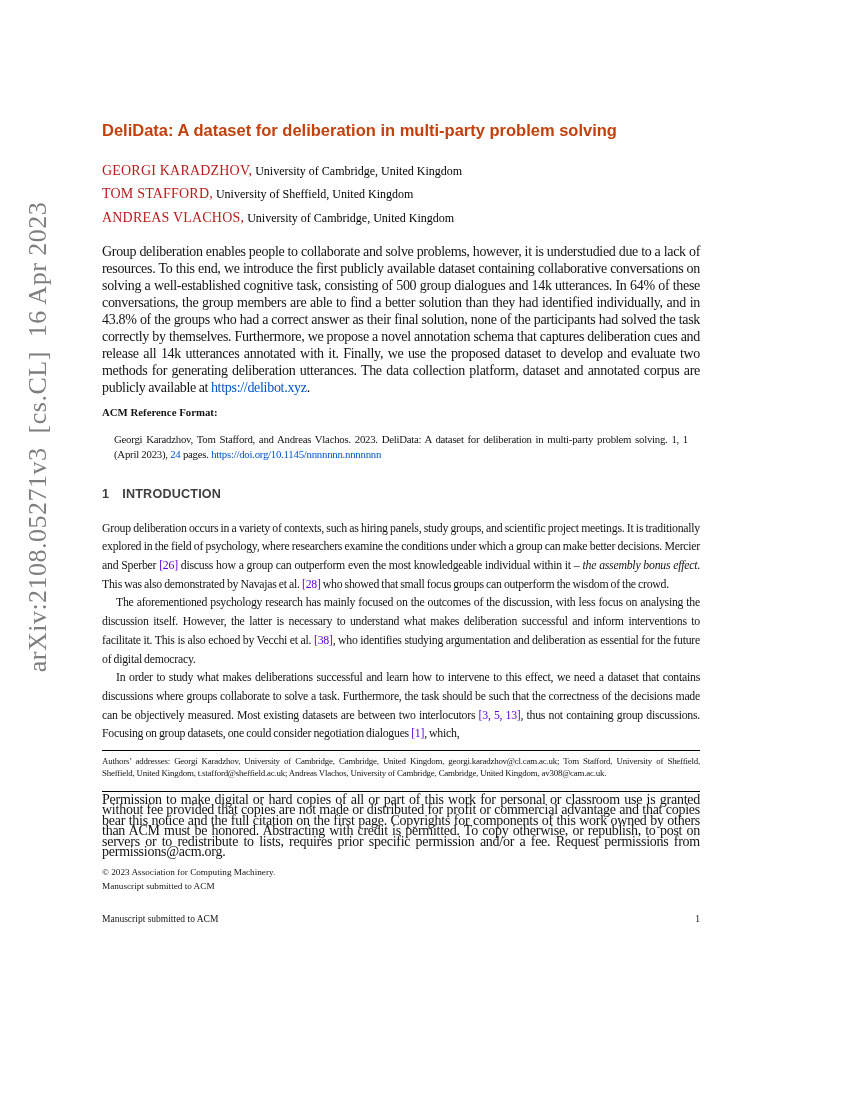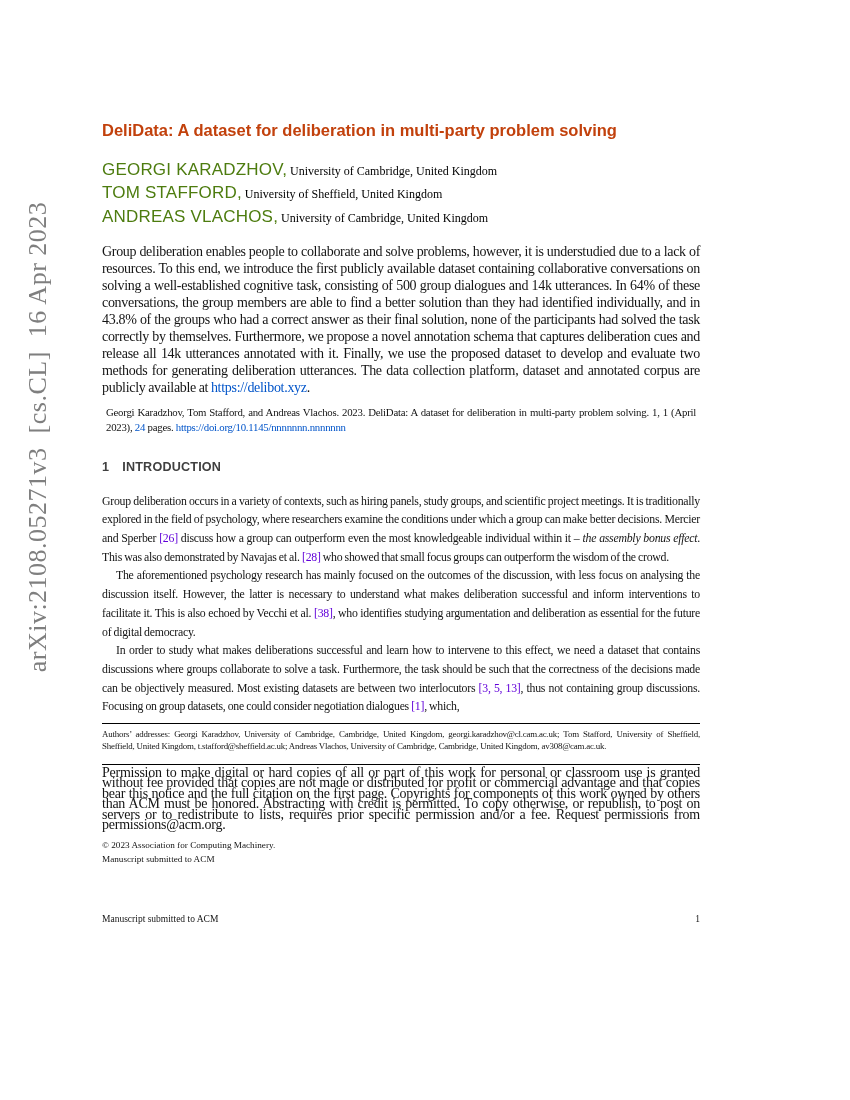--- a/index.html
+++ b/index.html
@@ -34,22 +34,22 @@
     margin: 120px 0 0 0;
     font-family: "Liberation Sans", sans-serif;
     font-weight: 700;
     font-size: 16.5px; line-height: 20px;
     color: #c2410c;
   }
 
   .authors { margin-top: 19px; }
   .author-line { line-height: 22.4px; white-space: nowrap; }
   .author-name {
-    font-family: Liberation Sans, sans-serif;
-    font-size: 17px; letter-spacing: 0.2px; color: #4d7c0f;
+    font-family: Liberation Serif, serif;
+    font-size: 14px; letter-spacing: 0.2px; color: #b91c1c;
   }
   .author-affiliation { font-size: 12px; color: #000; }
 
   .abstract {
     margin: 14px 0 0 0;
     font-size: 14px; line-height: 17px;
     letter-spacing: -0.3px; word-spacing: -0.5px;
     text-align: justify;
   }
 
@@ -58,21 +58,21 @@
     font-size: 10.8px; line-height: 15px;
     letter-spacing: -0.2px;
     font-weight: 700;
     text-align: justify;
   }
 
   .keywords { margin: 10px 0 0 0; font-size: 10.8px; line-height: 15px; letter-spacing: -0.2px; }
 
   .acmref { margin-top: 9px; }
   .acmref-heading { margin: 0; font-size: 10.8px; line-height: 15px; font-weight: 700; }
-  .acmref-text { margin: 4px; font-size: 10.8px; line-height: 15.2px; letter-spacing: -0.25px; text-align: justify; }
+  .acmref-text { margin: 12px; font-size: 10.8px; line-height: 15.2px; letter-spacing: -0.25px; text-align: justify; }
 
   .section-heading {
     margin: 23px 0 17px 0;
     font-family: "Liberation Sans", sans-serif;
     font-size: 12.6px; line-height: 16px;
     font-weight: 700; color: #404040; letter-spacing: 0.2px;
   }
   .section-number { margin-right: 13px; }
 
   .body-par {
@@ -132,20 +132,21 @@
       <div class="author-line">
         <span class="author-name">ANDREAS VLACHOS,</span><span class="author-affiliation"> University of Cambridge, United Kingdom</span>
       </div>
     </div>
 
     <p class="abstract"><span>Group deliberation enables people to collaborate and solve problems, however, it is understudied due to a lack of resources. To this end, we introduce the first publicly available dataset containing collaborative conversations on solving a well-established cognitive task, consisting of 500 group dialogues and 14k utterances. In 64% of these conversations, the group members are able to find a better solution than they had identified individually, and in 43.8% of the groups who had a correct answer as their final solution, none of the participants had solved the task correctly by themselves. Furthermore, we propose a novel annotation schema that captures deliberation cues and release all 14k utterances annotated with it. Finally, we use the proposed dataset to develop and evaluate two methods for generating deliberation utterances. The data collection platform, dataset and annotated corpus are publicly available at </span><span class="seg-link">https://delibot.xyz</span><span>.</span></p>
 
 
 
     <div class="acmref">
+      <p class="acmref-heading">ACM Reference Format:</p>
       <p class="acmref-text"><span>Georgi Karadzhov, Tom Stafford, and Andreas Vlachos. 2023. DeliData: A dataset for deliberation in multi-party problem solving.  1, 1 (April 2023), </span><span class="seg-link">24</span><span> pages. </span><span class="seg-link">https://doi.org/10.1145/nnnnnnn.nnnnnnn</span></p>
     </div>
 
     <h2 class="section-heading">
       <span class="section-number">1</span><span class="section-title">INTRODUCTION</span>
     </h2>
 
     <p class="body-par first"><span>Group deliberation occurs in a variety of contexts, such as hiring panels, study groups, and scientific project meetings. It is traditionally explored in the field of psychology, where researchers examine the conditions under which a group can make better decisions. Mercier and Sperber </span><span class="seg-cite">[26]</span><span> discuss how a group can outperform even the most knowledgeable individual within it – </span><span class="seg-italic">the assembly bonus effect</span><span>. This was also demonstrated by Navajas et al. </span><span class="seg-cite">[28]</span><span> who showed that small focus groups can outperform the wisdom of the crowd.</span></p>
     <p class="body-par indent"><span>The aforementioned psychology research has mainly focused on the outcomes of the discussion, with less focus on analysing the discussion itself. However, the latter is necessary to understand what makes deliberation successful and inform interventions to facilitate it. This is also echoed by Vecchi et al. </span><span class="seg-cite">[38]</span><span>, who identifies studying argumentation and deliberation as essential for the future of digital democracy.</span></p>
     <p class="body-par indent"><span>In order to study what makes deliberations successful and learn how to intervene to this effect, we need a dataset that contains discussions where groups collaborate to solve a task. Furthermore, the task should be such that the correctness of the decisions made can be objectively measured. Most existing datasets are between two interlocutors </span><span class="seg-cite">[3, 5, 13]</span><span>, thus not containing group discussions. Focusing on group datasets, one could consider negotiation dialogues </span><span class="seg-cite">[1]</span><span>, which,</span></p>

